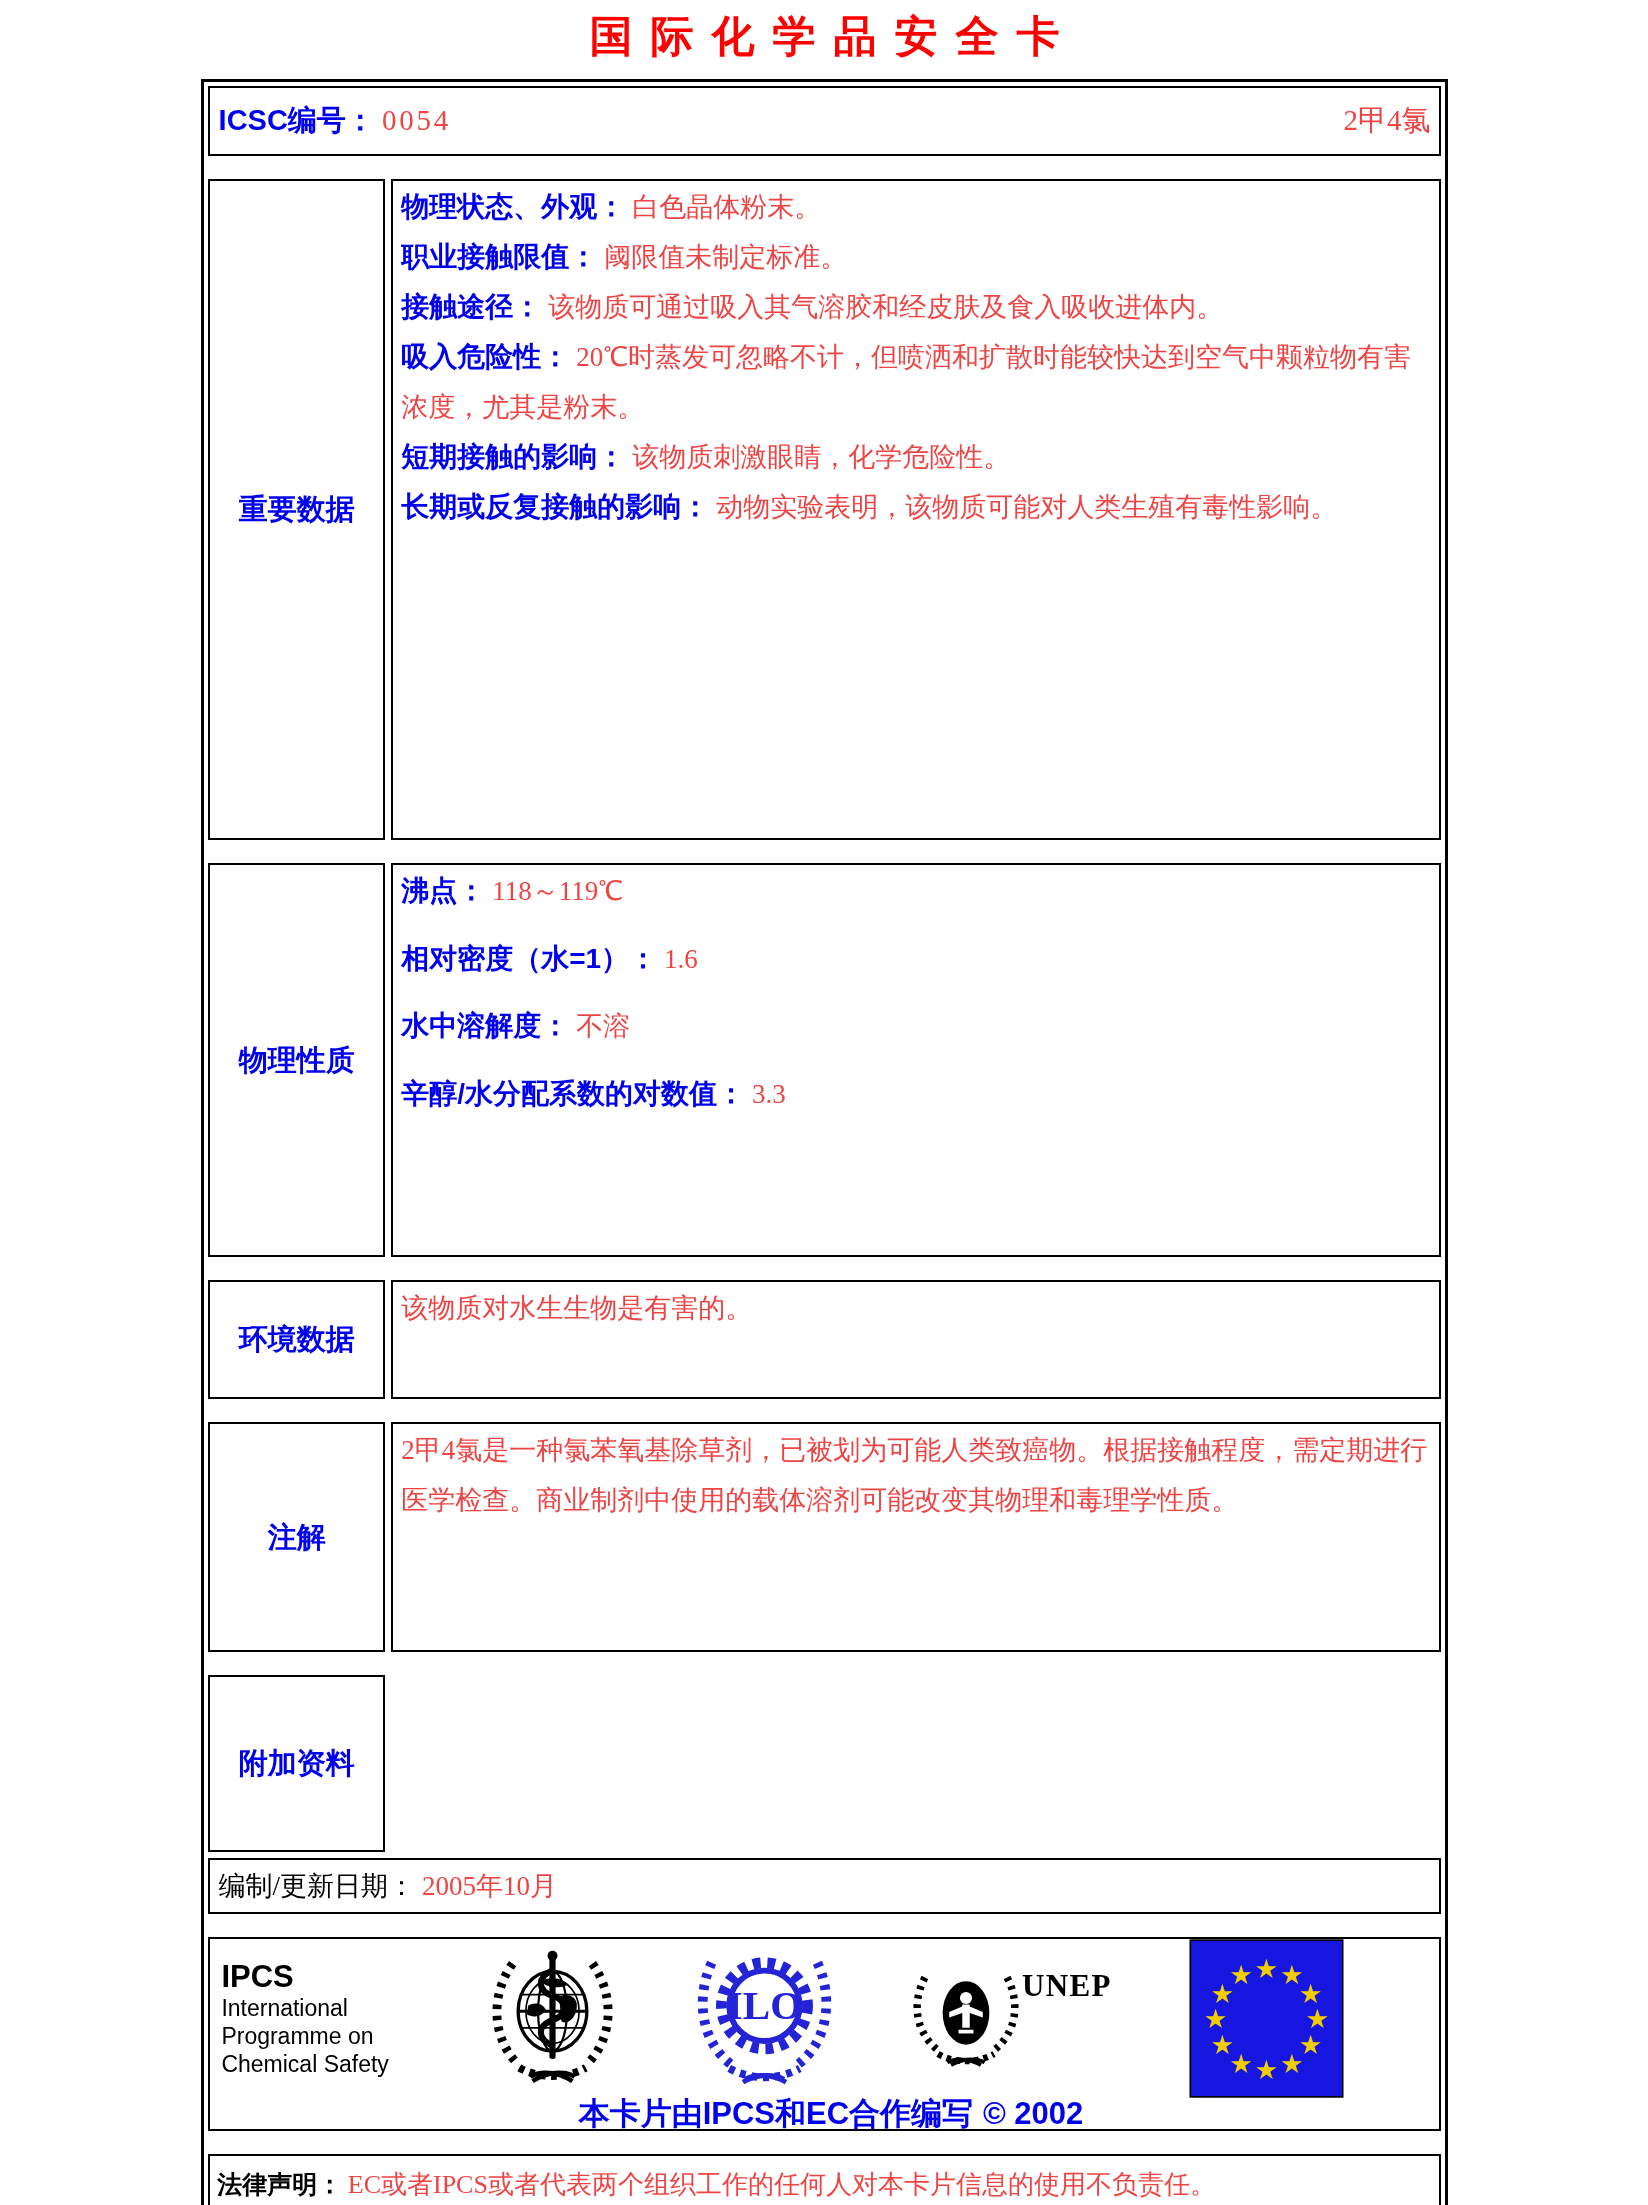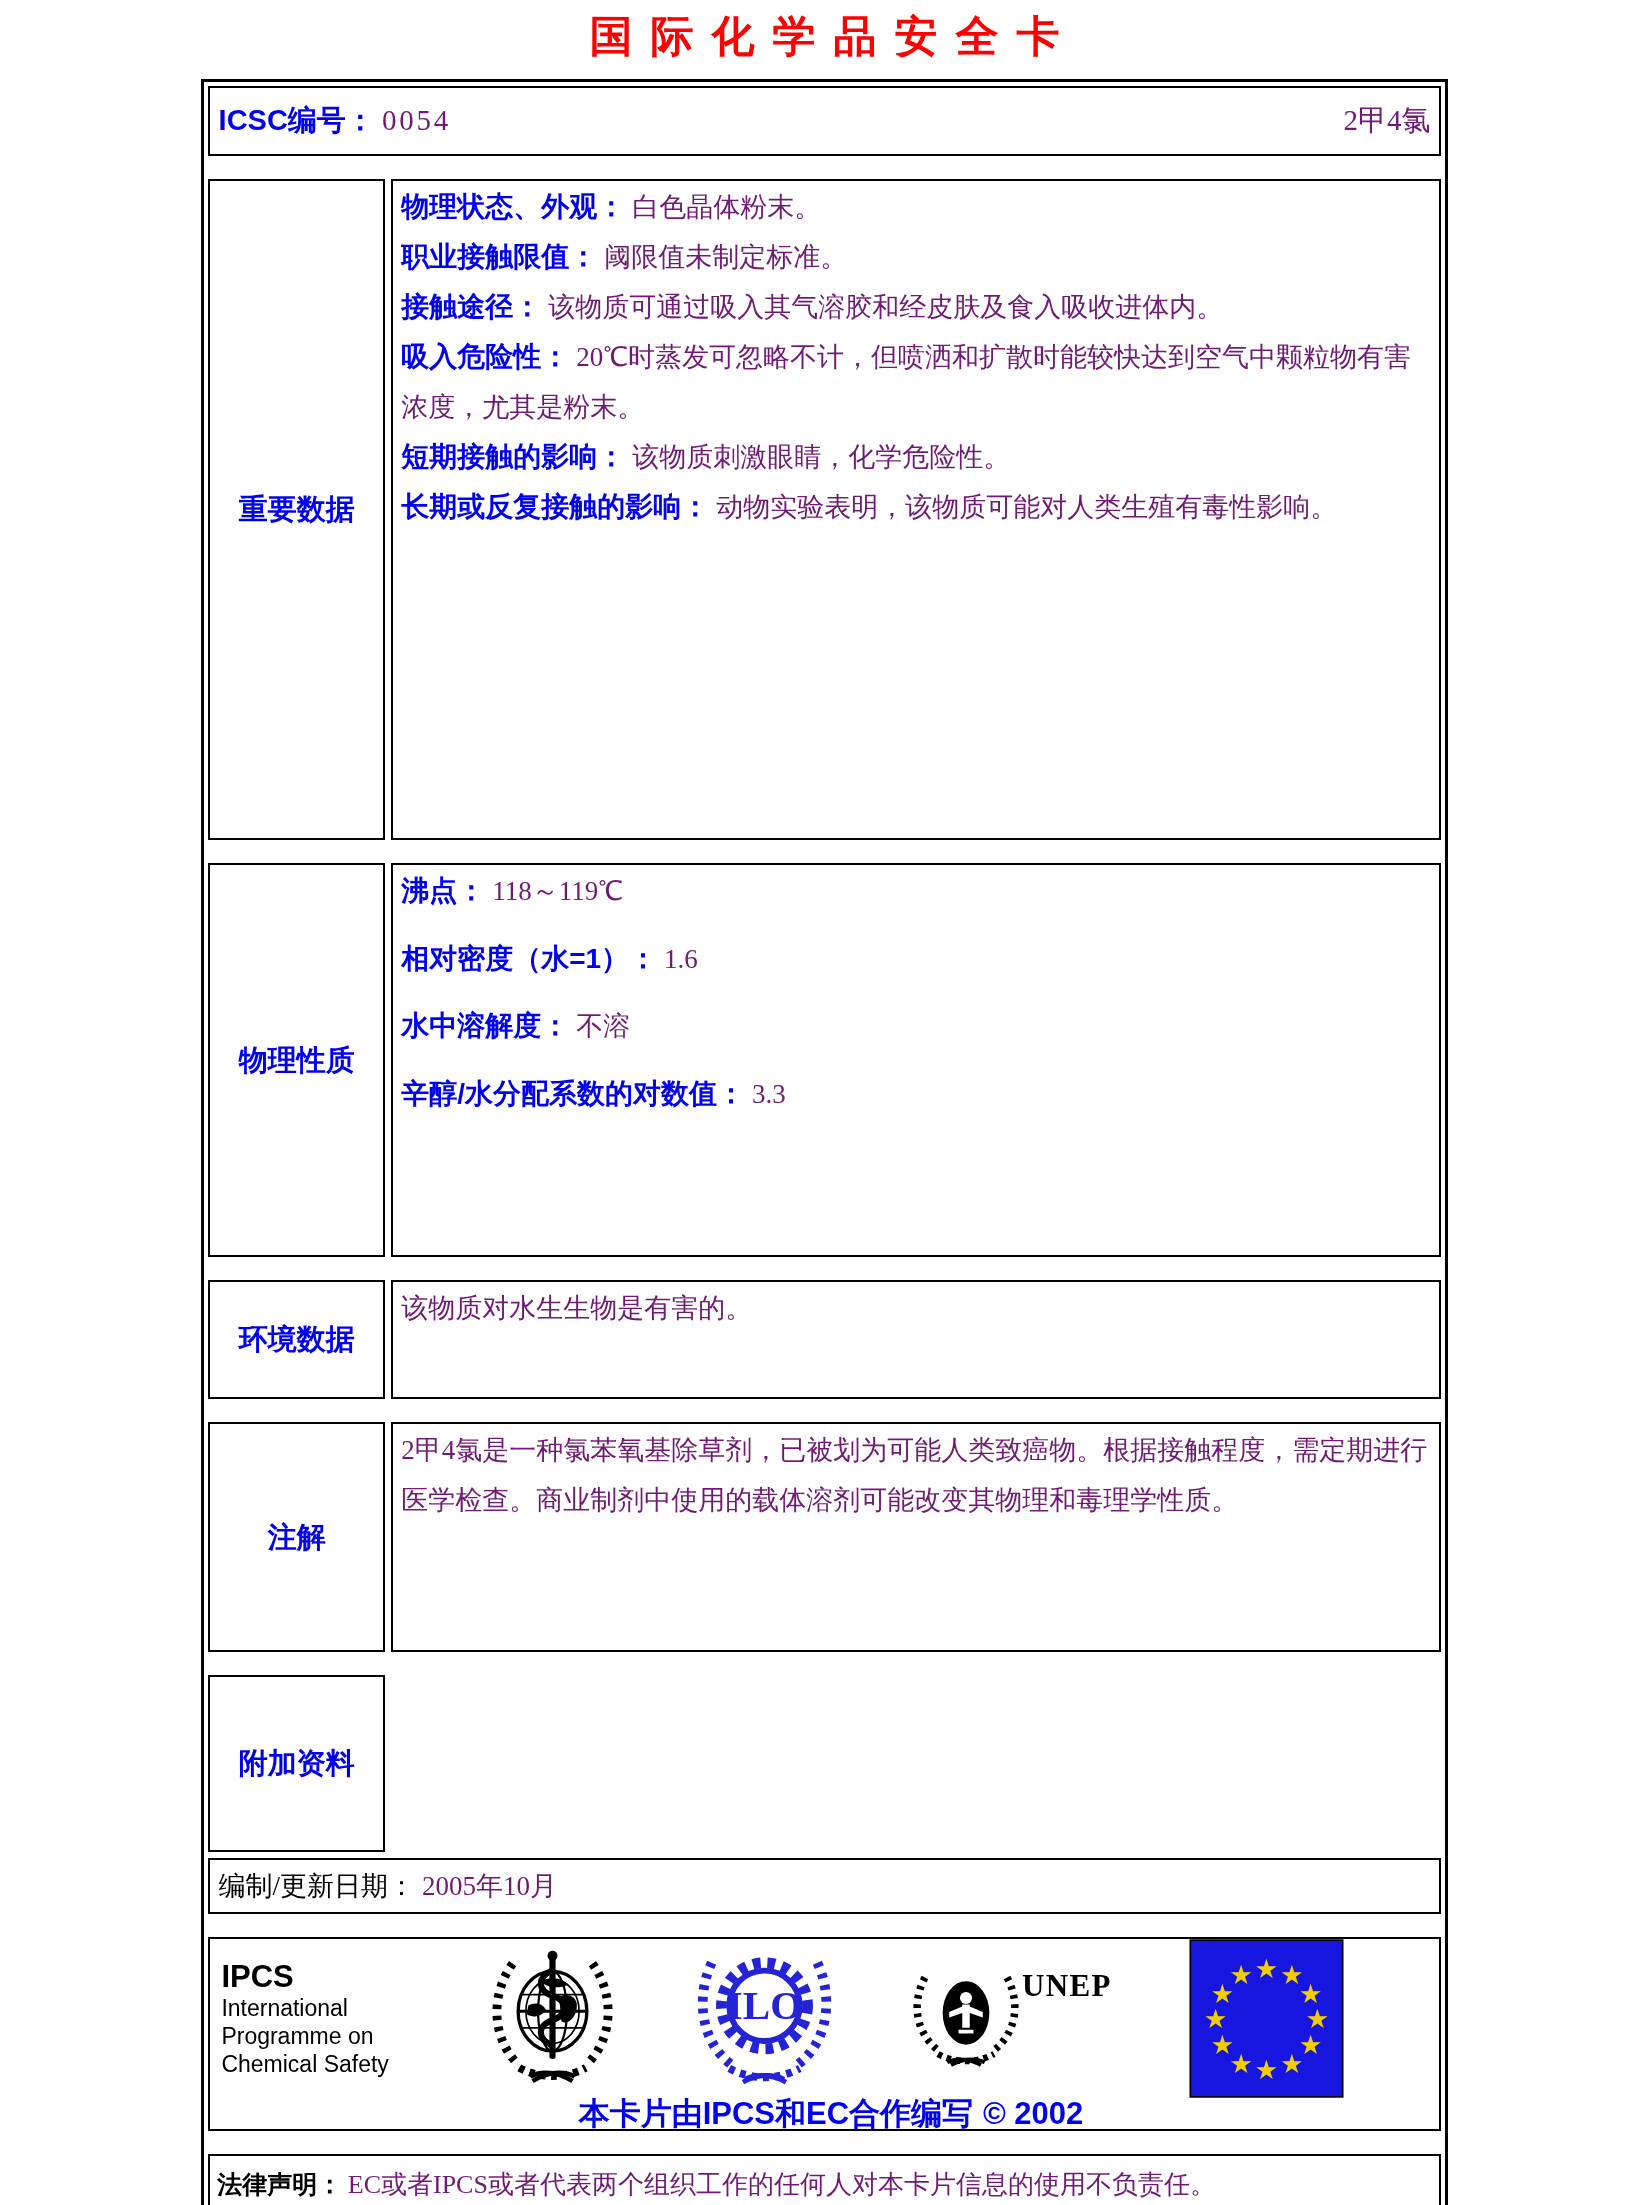--- a/index.html
+++ b/index.html
@@ -44,21 +44,21 @@
     align-items: center;
     padding: 0 8.4px;
     font-size: 29px;
   }
   .k {
     color: #0000ee;
     font-family: "Liberation Sans", sans-serif;
     font-weight: bold;
     margin-right: 7px;
   }
-  .v { color: #701a75; font-family: "Liberation Serif", serif; }
+  .v { color: #ef4444; font-family: "Liberation Serif", serif; }
   .icsc-number { letter-spacing: 2.8px; }
   .chem-name { margin-left: auto; font-size: 29px; }
 
   
   .label-cell {
     width: 177px;
     flex: 0 0 177px;
     display: flex;
     align-items: center;
     justify-content: center;

